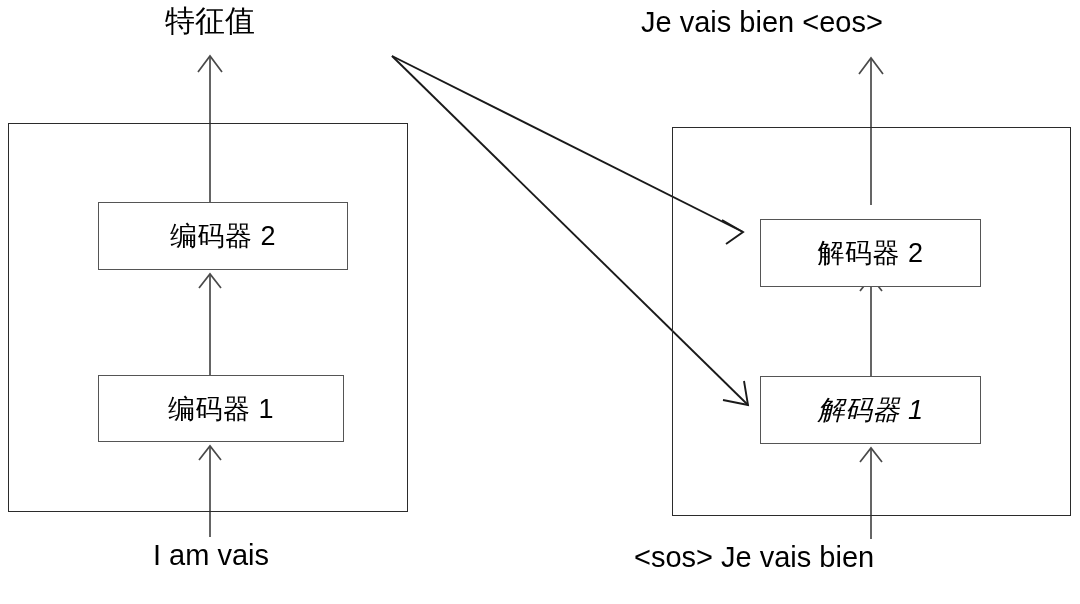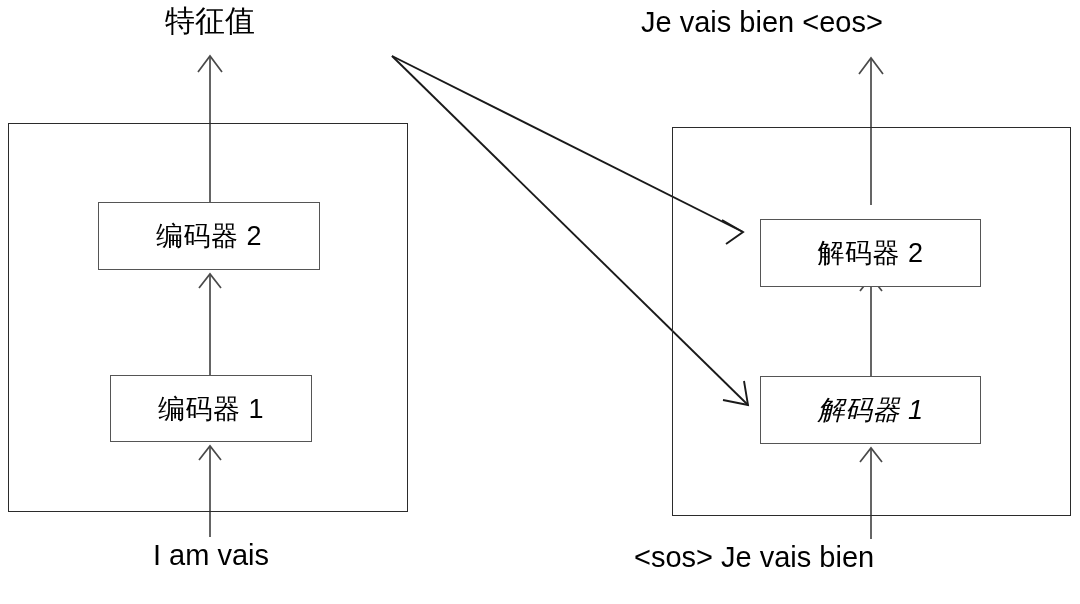--- a/index.html
+++ b/index.html
@@ -99,23 +99,23 @@
     </g>
 
     <g>
       <line x1="871" y1="205" x2="871" y2="58" stroke="#4a4a4a" stroke-width="1.7"></line>
       <polyline points="859,74 871,58 883,74" fill="none" stroke="#4a4a4a" stroke-width="1.7"></polyline>
     </g>
   </svg>
 
   <div class="outer-box" style="left:8px; top:123px; width:400px; height:389px;"></div>
 
-  <div class="inner-box" style="left:98px; top:202px; width:222px; height:68px;">编码器 2</div>
+  <div class="inner-box" style="left:98px; top:202px; width:250px; height:68px;">编码器 2</div>
 
-  <div class="inner-box" style="left:110px; top:375px; width:202px; height:67px;">编码器 1</div>
+  <div class="inner-box" style="left:98px; top:375px; width:246px; height:67px;">编码器 1</div>
 
   <div class="caption" style="left:110px; top:6px; width:200px;font-family:Liberation Serif, serif;">特征值</div>
 
   <div class="caption latin" style="left:111px; top:541px; width:200px;">I am vais</div>
 
   <div class="outer-box" style="left:672px; top:127px; width:399px; height:389px;"></div>
 
   <div class="inner-box" style="left:760px; top:219px; width:221px; height:68px;">解码器 2</div>
 
   <div class="inner-box" style="left:760px; top:376px; width:221px; height:68px;font-style:italic;">解码器 1</div>

